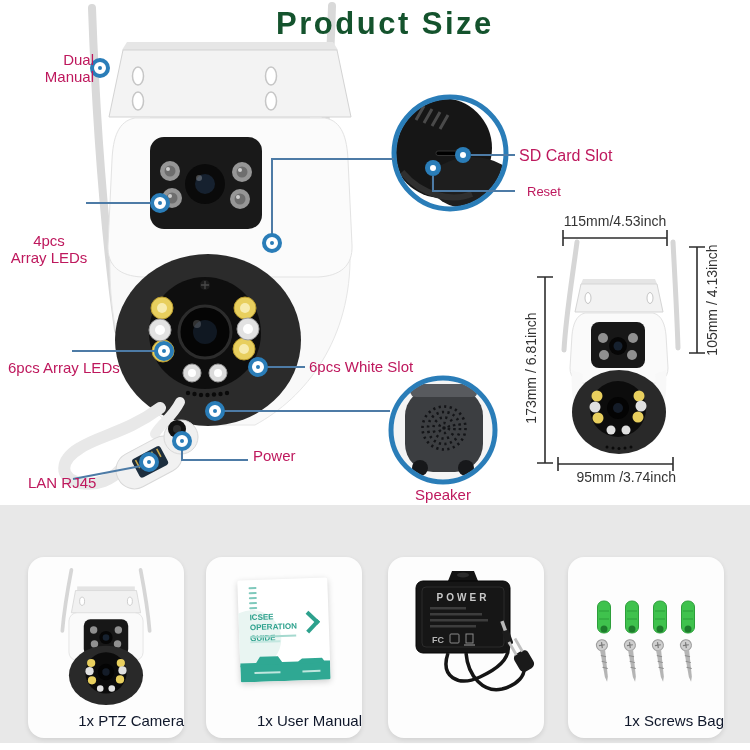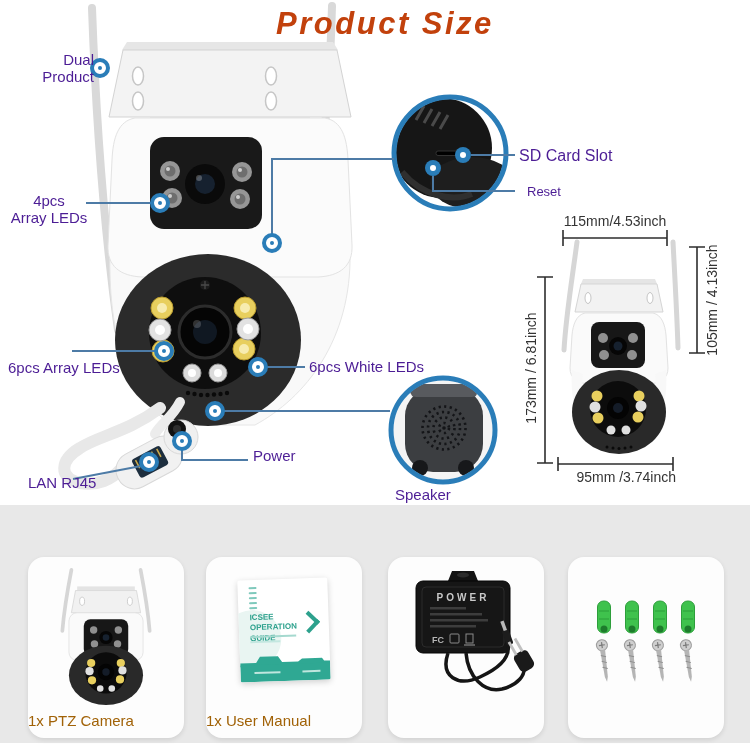--- a/index.html
+++ b/index.html
@@ -1,31 +1,31 @@
 <!DOCTYPE html>
 <html><head>
 <meta charset="utf-8">
 <style>
   html,body{margin:0;padding:0;}
   #canvas{position:relative;width:750px;height:750px;background:#ffffff;overflow:hidden;
     font-family:"Liberation Sans",sans-serif;}
   .abs{position:absolute;}
   
-  .big-title{font-weight:900;font-style:italic;color:#c2410c;letter-spacing:2.5px;
+  .big-title{font-weight:900;color:#14532d;letter-spacing:2.5px;
     font-size:31px;text-align:center;white-space:nowrap;}
   
-  .callout{font-size:15px;color:#4c1d95;line-height:17px;white-space:nowrap;}
+  .callout{font-size:15px;color:#be185d;line-height:17px;white-space:nowrap;}
   .dim-label{font-size:14px;color:#343434;white-space:nowrap;}
   .rot{transform:translate(-50%,-50%) rotate(-90deg);transform-origin:center;}
   
   #packing-bg{left:0;top:505px;width:750px;height:238px;background:#e8e8e8;}
   .card{position:absolute;top:557px;width:156px;height:181px;background:#fdfdfd;
     border-radius:16px;box-shadow:0 2px 5px rgba(0,0,0,0.10);}
-  .card-label{position:absolute;bottom:9px;left:0;width:100%;text-align:left;
-    font-size:15px;color:#a16207;}
+  .card-label{position:absolute;bottom:9px;left:0;width:100%;text-align:right;
+    font-size:15px;color:#0f172a;}
   .card-art{position:absolute;left:50%;transform:translateX(-50%);top:8px;}
   
   #book{position:absolute;left:50%;top:22px;transform:translateX(-50%) rotate(-2deg);
     width:90px;height:102px;background:#ffffff;border-radius:2px;
     box-shadow:0 2px 6px rgba(0,0,0,0.18);overflow:hidden;}
   #book .swirl{position:absolute;left:-16px;bottom:14px;width:58px;height:58px;
     border-radius:50%;background:#e9f5f2;}
   #book .spiral{position:absolute;left:11px;top:7px;}
   #book .spiral div{width:8px;height:2px;background:#7fc9bc;margin-bottom:3px;border-radius:1px;}
   #book .mtitle{position:absolute;left:11px;top:33px;width:60px;font-size:8px;font-weight:bold;
@@ -282,33 +282,33 @@
           <circle cx="433" cy="168" r="8" fill="#2a7db8"></circle>
           <circle cx="433" cy="168" r="3" fill="#ffffff"></circle>
         </g>
     </g>
   </svg>
 
   <div class="abs big-title" style="left:240px;top:6px;width:290px;">Product Size</div>
 
   <div class="abs callout" style="left:26px;top:51px;width:68px;text-align:right;">
     <span style="display:block;">Dual</span>
-    <span style="display:block;">Product</span>
+    <span style="display:block;">Manual</span>
   </div>
 
   <div class="abs callout" style="left:8px;top:192px;width:82px;text-align:center;">
-    <span style="display:block;">4pcs</span>
+    <span style="display:block;margin-top:40px;">4pcs</span>
     <span style="display:block;">Array LEDs</span>
   </div>
 
   <div class="abs callout" style="left:8px;top:359px;">6pcs Array LEDs</div>
-  <div class="abs callout" style="left:309px;top:358px;">6pcs White LEDs</div>
+  <div class="abs callout" style="left:309px;top:358px;">6pcs White Slot</div>
   <div class="abs callout" style="left:253px;top:447px;">Power</div>
   <div class="abs callout" style="left:28px;top:474px;">LAN RJ45</div>
-  <div class="abs callout" style="left:395px;top:486px;width:96px;">Speaker</div>
+  <div class="abs callout" style="left:395px;top:486px;width:96px;text-align:center;">Speaker</div>
   <div class="abs callout" style="left:519px;top:147px;font-size:16px;">SD Card Slot</div>
   <div class="abs callout" style="left:527px;top:183px;font-size:13px;">Reset</div>
 
   <div class="abs dim-label" style="left:557px;top:213px;width:116px;text-align:center;">115mm/4.53inch</div>
   <div class="abs dim-label rot" style="left:712px;top:300px;">105mm / 4.13inch</div>
   <div class="abs dim-label rot" style="left:531px;top:368px;">173mm / 6.81inch</div>
   <div class="abs dim-label" style="left:556px;top:469px;width:120px;text-align:right;">95mm /3.74inch</div>
 
 
   <div class="card" style="left:28px;">
@@ -439,15 +439,16 @@
           <circle cx="0" cy="64" r="3.5" fill="#1d7c2c"></circle>
           <g transform="rotate(-8 0 95)">
             <circle cx="0" cy="80" r="5.5" fill="#cfcfcf" stroke="#9d9d9d"></circle>
             <path d="M-3,80 h6 M0,77 v6" stroke="#7c7c7c" stroke-width="1.2"></path>
             <polygon points="-2.5,85 2.5,85 1.5,112 0,117 -1.5,112" fill="#b5b5b5"></polygon>
             <path d="M-2.5,90 L2.5,92 M-2.5,96 L2.5,98 M-2.5,102 L2.5,104" stroke="#8f8f8f" stroke-width="1"></path>
           </g>
         </g>
       </g>
     </svg>
+    <div class="card-label">1x Screws Bag</div>
   </div>
 
 </div>
 
 </body></html>

